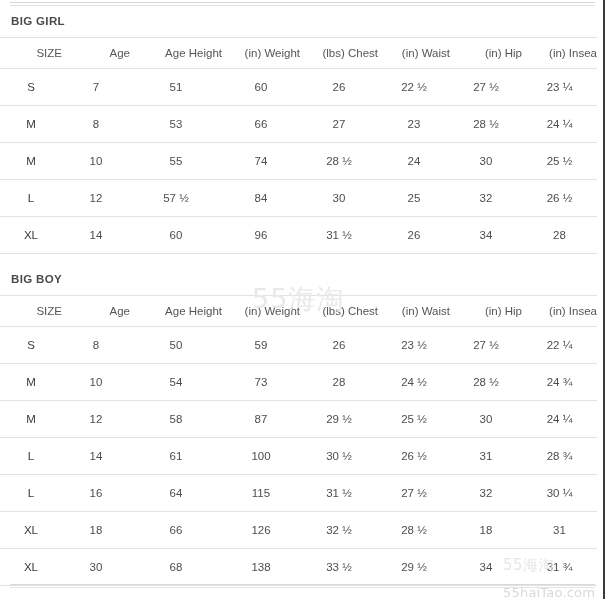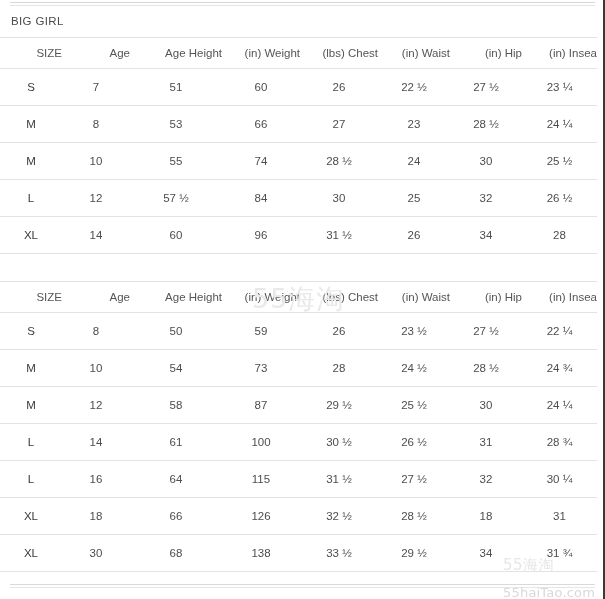--- a/index.html
+++ b/index.html
@@ -49,20 +49,21 @@
     width: 597px;
   }
 
   .section-title {
     font-size: 11.5px;
     letter-spacing: 0.35px;
     color: #4a4a4a;
     padding-left: 11px;
     line-height: 14px;
     white-space: nowrap;
+    font-weight: bold;
   }
 
   table.size-table {
     width: 597px;
     border-collapse: collapse;
     table-layout: fixed;
     margin-top: 9px;
   }
 
   table.size-table th,
@@ -235,20 +236,21 @@
           <td>31 ½</td>
           <td>26</td>
           <td>34</td>
           <td class="c-inseam">28</td>
         </tr>
       </tbody>
     </table>
   </div>
 
   <div class="section" style="top:272px;">
+    <div class="section-title">BIG BOY</div>
     <table class="size-table">
       <colgroup>
         <col class="col-size">
           <col class="col-age">
           <col class="col-height">
           <col class="col-weight">
         <col class="col-chest">
           <col class="col-waist">
           <col class="col-hip">
           <col class="col-inseam">

